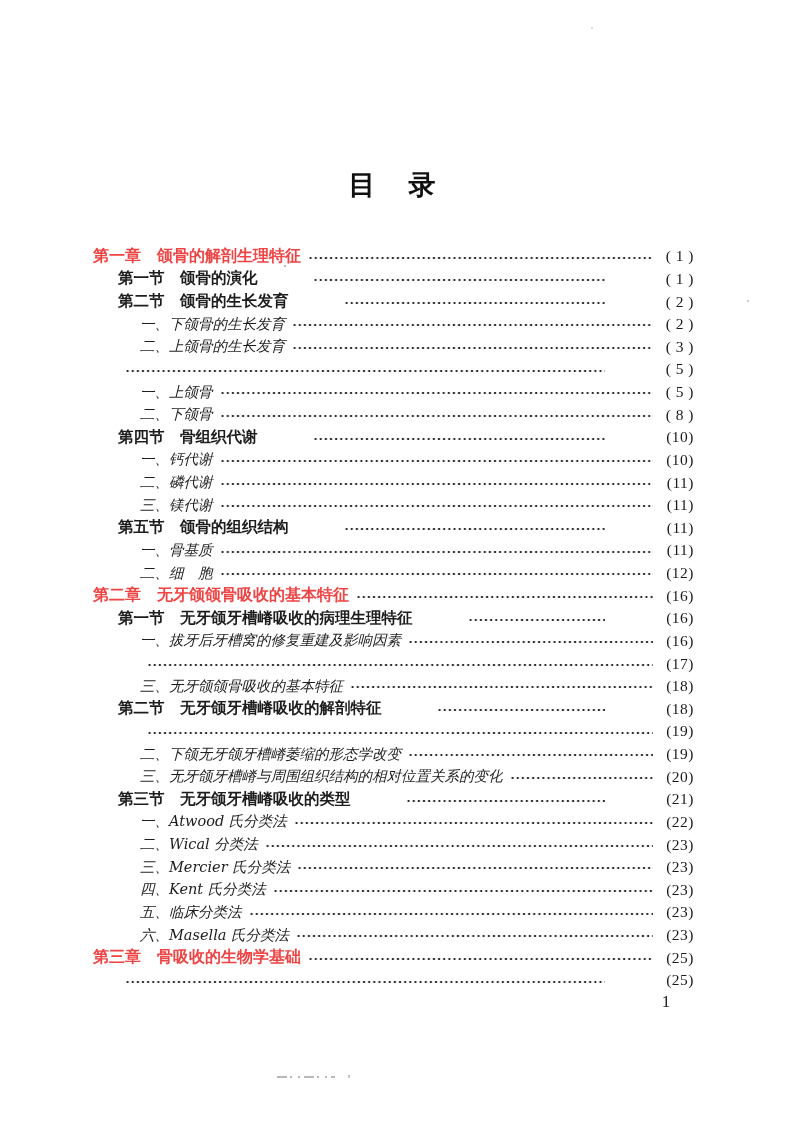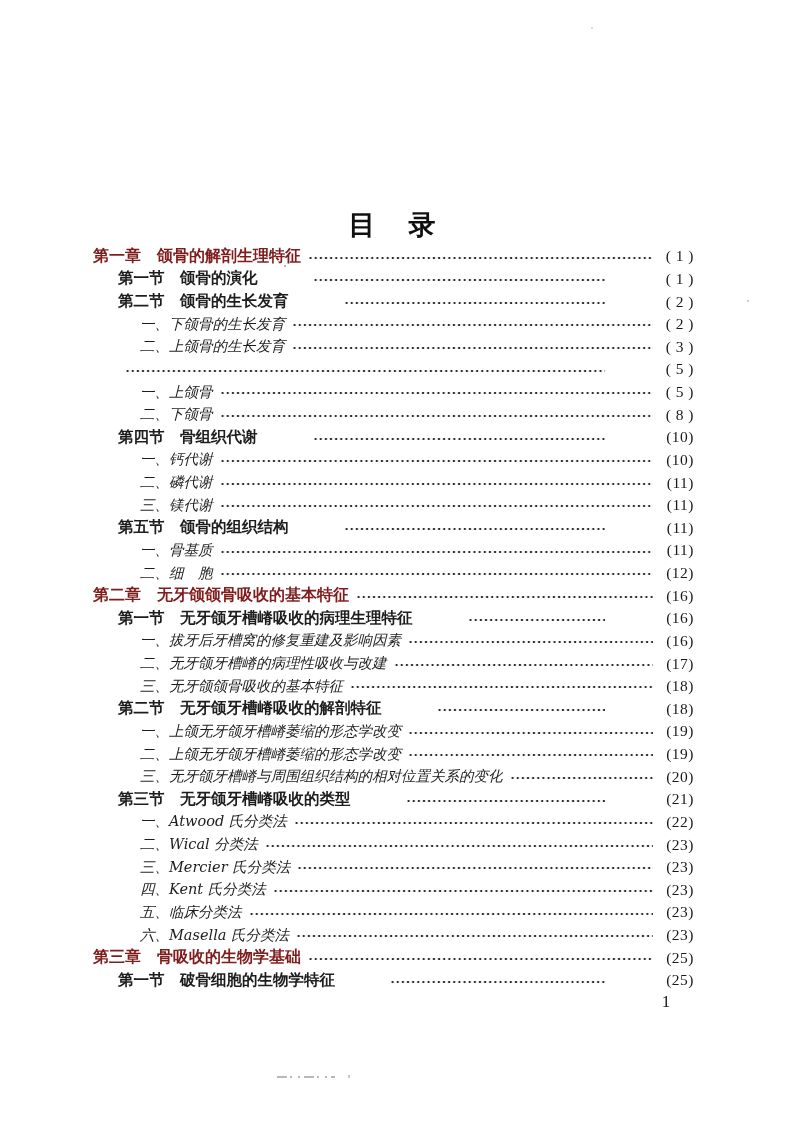--- a/index.html
+++ b/index.html
@@ -20,21 +20,20 @@
     top: 167px;
     left: 93px;
     width: 601px;
     text-align: center;
     font-family: "Liberation Sans", sans-serif;
     font-weight: 700;
     font-size: 27px;
     letter-spacing: 3px;
     color: #101010;
     white-space: pre;
-    margin-top: 40px;
   }
 
   .toc {
     position: absolute;
     top: 245px;
     left: 93px;
     width: 601px;
   }
 
   .row {
@@ -45,21 +44,21 @@
 
   .row .label {
     flex: 0 0 auto;
     white-space: pre;
   }
 
   .row.chapter .label {
     font-family: Liberation Mono, monospace;
     font-weight: 700;
     font-size: 16px;
-    color: #7f1d1d;
+    color: #ef4444;
   }
 
   .row.section { padding-left: 25px; gap: 48px; }
   .row.section .label {
     font-family: "Liberation Serif", serif;
     font-weight: 600;
     font-size: 15.5px;
   }
 
   .row.item { padding-left: 47px; }
@@ -233,45 +232,43 @@
     <span class="pageno">(16)</span>
   </div>
 
   <div class="row item">
     <span class="label">一、拔牙后牙槽窝的修复重建及影响因素</span>
     <span class="leader"></span>
     <span class="pageno">(16)</span>
   </div>
 
   <div class="row item">
-    <span class="label">二、无牙颌牙槽嵴的病理性吸收与改建</span>
     <span class="leader"></span>
     <span class="pageno">(17)</span>
   </div>
 
   <div class="row item">
     <span class="label">三、无牙颌颌骨吸收的基本特征</span>
     <span class="leader"></span>
     <span class="pageno">(18)</span>
   </div>
 
   <div class="row section">
     <span class="label">第二节　无牙颌牙槽嵴吸收的解剖特征</span>
     <span class="leader"></span>
     <span class="pageno">(18)</span>
   </div>
 
   <div class="row item">
-    <span class="label">一、上颌无牙颌牙槽嵴萎缩的形态学改变</span>
     <span class="leader"></span>
     <span class="pageno">(19)</span>
   </div>
 
   <div class="row item">
-    <span class="label">二、上颌无牙颌牙槽嵴萎缩的形态学改变</span>
+    <span class="label">二、下颌无牙颌牙槽嵴萎缩的形态学改变</span>
     <span class="leader"></span>
     <span class="pageno">(19)</span>
   </div>
 
   <div class="row item">
     <span class="label">三、无牙颌牙槽嵴与周围组织结构的相对位置关系的变化</span>
     <span class="leader"></span>
     <span class="pageno">(20)</span>
   </div>
 
@@ -317,21 +314,20 @@
     <span class="pageno">(23)</span>
   </div>
 
   <div class="row chapter">
     <span class="label">第三章　骨吸收的生物学基础</span>
     <span class="leader"></span>
     <span class="pageno">(25)</span>
   </div>
 
   <div class="row section">
-    <span class="label">第一节　破骨细胞的生物学特征</span>
     <span class="leader"></span>
     <span class="pageno">(25)</span>
   </div>
 </div>
 
   <div class="folio">1</div>
 
   <div class="artifact art-dot-a"></div>
   <div class="artifact art-dot-b"></div>
   <div class="artifact art-dot-c"></div>

